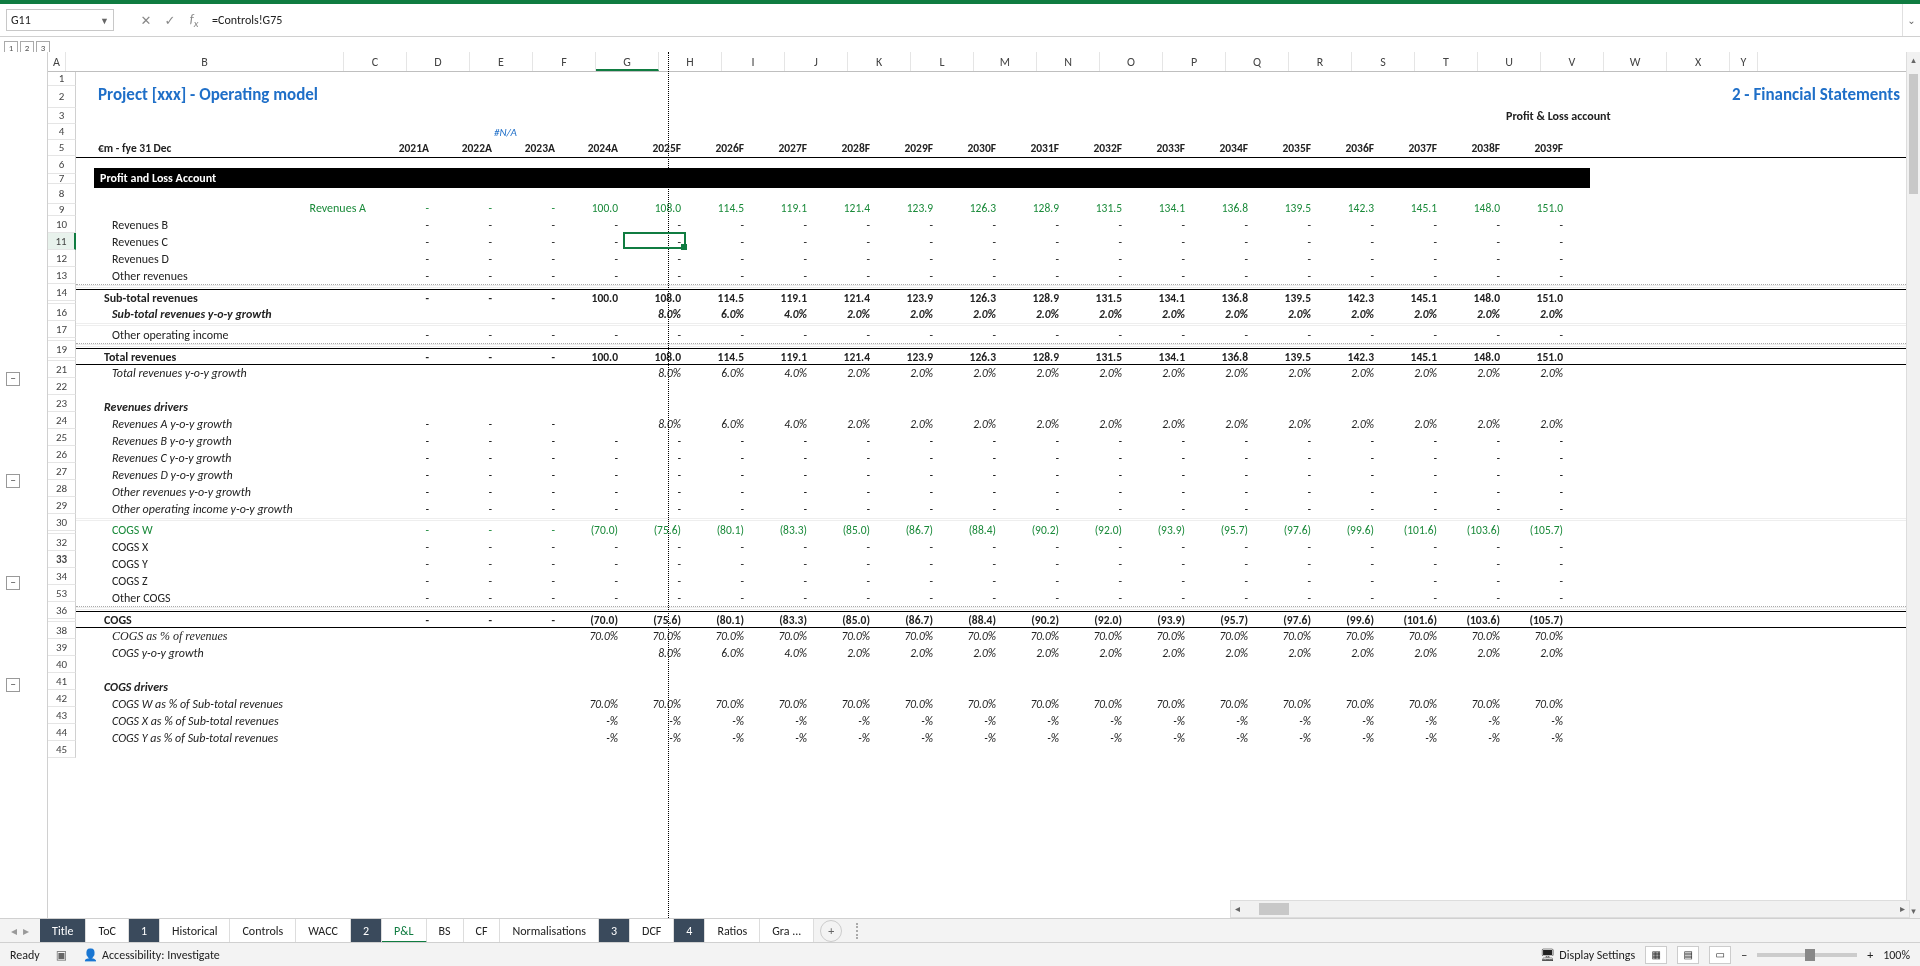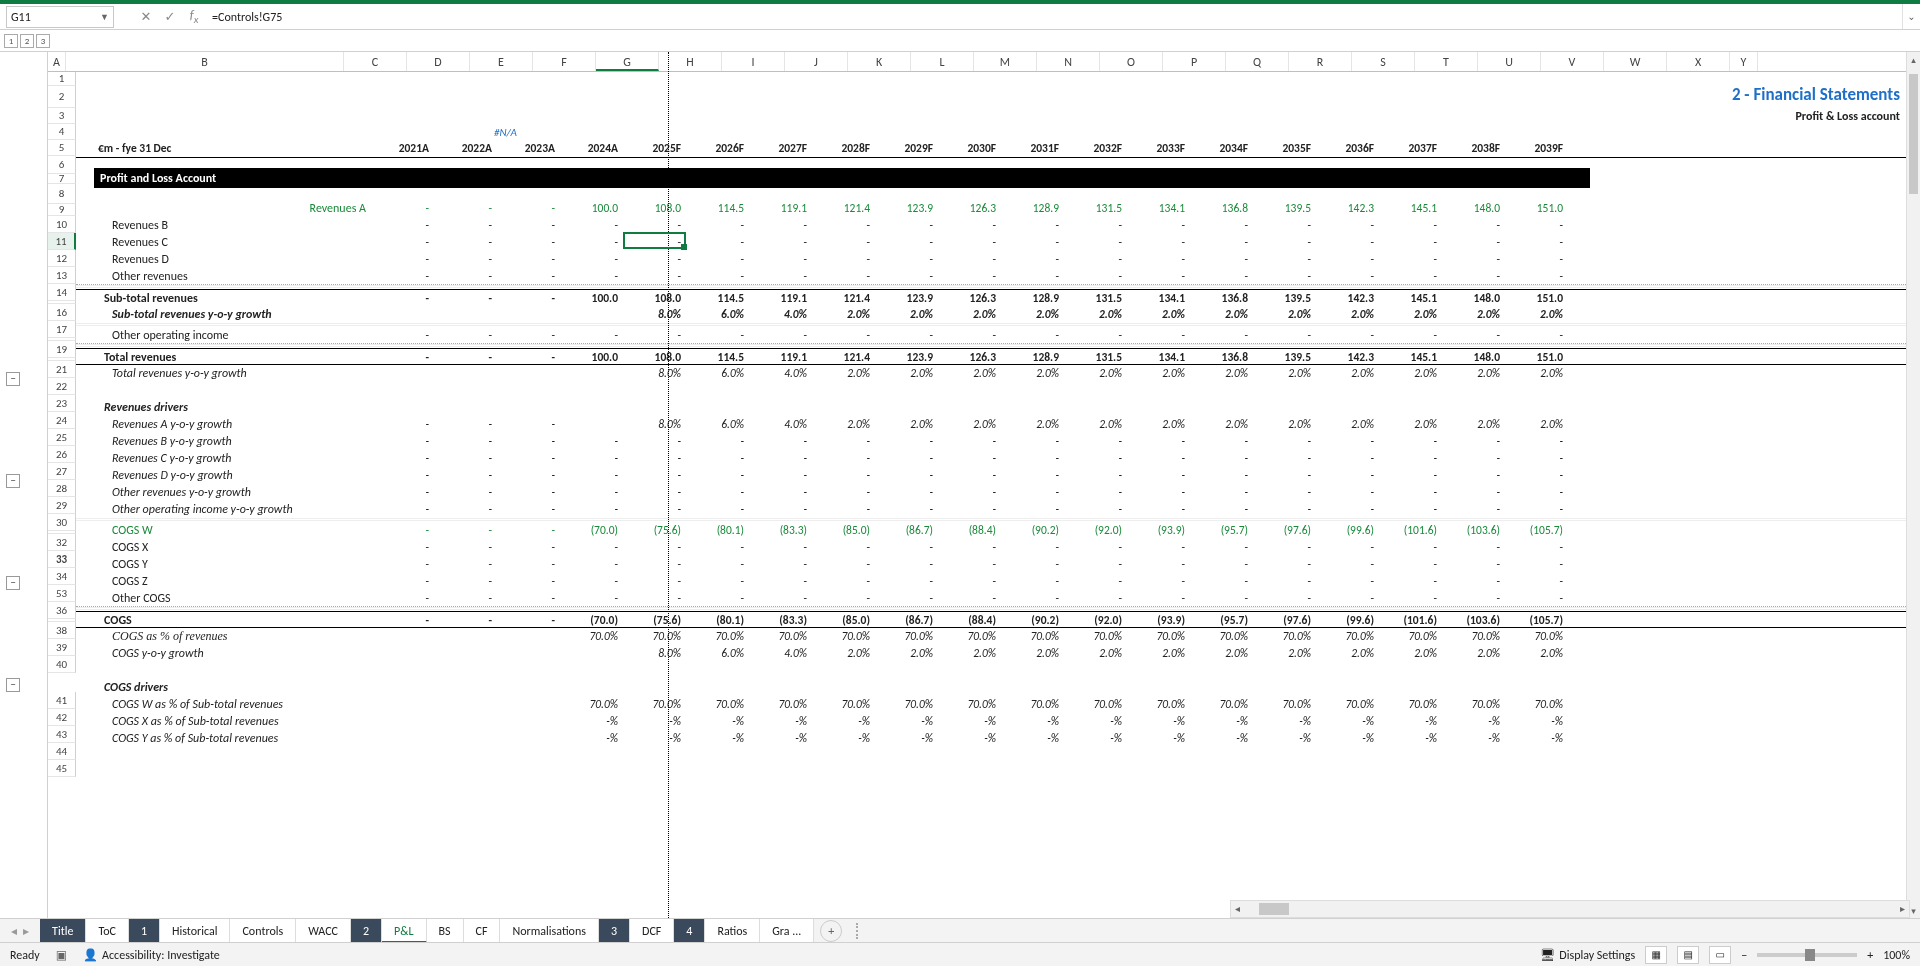--- a/index.html
+++ b/index.html
@@ -2,21 +2,21 @@
 <html><head>
 <meta charset="utf-8">
 <style>
 * { margin:0; padding:0; box-sizing:border-box; font-family:"Segoe UI",Calibri,Arial,sans-serif; }
 body { background:#fff; overflow:hidden; width:1920px; height:966px; position:relative; font-size:12px; color:#222; }
 
 
 .top-accent { height:4px; background:#107c41; }
 
 
-.fbar { display:flex; align-items:center; height:26px; border-bottom:1px solid #d0d0d0; background:#fff; }
+.fbar { display:flex; align-items:center; height:33px; border-bottom:1px solid #d0d0d0; background:#fff; }
 .name-box { width:108px; height:22px; margin-left:6px; border:1px solid #c8c8c8; display:flex; align-items:center; justify-content:space-between; padding:0 4px; font-size:12px; }
 .name-box .drop { font-size:9px; color:#666; }
 .fx-sep { width:20px; }
 .fx-icon { width:24px; text-align:center; color:#888; font-size:13px; }
 .fx-text { flex:1; padding-left:6px; font-size:12px; }
 .fbar-drop { width:18px; text-align:center; color:#666; border-left:1px solid #e0e0e0; height:100%; display:flex; align-items:center; justify-content:center; font-size:10px;}
 
 
 .outline-row { height:22px; border-bottom:1px solid #d0d0d0; display:flex; align-items:center; font-size:10px; color:#555; padding-left:4px;}
 .outline-row .btn { width:14px; height:14px; border:1px solid #aaa; margin-right:2px; display:flex; align-items:center; justify-content:center; font-size:9px;}
@@ -36,21 +36,21 @@
 
 .cells { position:absolute; top:20px; left:28px; right:14px; bottom:0; }
 .row { display:flex; height:17px; }
 .cell { font-size:11.5px; padding-right:6px; text-align:right; line-height:17px; white-space:nowrap; overflow:hidden;}
 .cell.left { text-align:left; padding-left:4px; }
 .label-col { width:296px; text-align:left; padding-left:10px; font-size:12px; }
 .yr { width:63px; }
 
 .title-blue { color:#1f6fc8; font-weight:bold; font-size:17px; }
 .title-right { color:#1f6fc8; font-weight:bold; font-size:17px; text-align:right; }
-.sub-right { text-align:right; font-weight:bold; font-size:12px; }
+.sub-right { text-align:left; font-weight:bold; font-size:12px; }
 .conf { text-align:right; font-style:italic; font-size:12px; }
 .na { color:#1f6fc8; font-style:italic; font-size:11px; }
 .hdr-black { background:#000; color:#fff; font-weight:bold; padding-left:6px; line-height:20px; height:20px;}
 .bold { font-weight:bold; }
 .ital { font-style:italic; }
 .indent1 { padding-left:18px; }
 .green { color:#1a8a3a; }
 
 
 .freeze-line { position:absolute; top:0; bottom:0; left:620px; border-right:1.5px dotted #000; pointer-events:none;}
@@ -177,32 +177,33 @@
         <div class="rh" style="height: 3px;"></div>
         <div class="rh" style="height: 17px; line-height: 17px;">32</div>
         <div class="rh" style="height: 17px; line-height: 17px; font-weight: bold;">33</div>
         <div class="rh" style="height: 17px; line-height: 17px;">34</div>
         <div class="rh" style="height: 17px; line-height: 17px;">53</div>
         <div class="rh" style="height: 17px; line-height: 17px;">36</div>
         <div class="rh" style="height: 3px;"></div>
         <div class="rh" style="height: 17px; line-height: 17px;">38</div>
         <div class="rh" style="height: 17px; line-height: 17px;">39</div>
         <div class="rh" style="height: 17px; line-height: 17px;">40</div>
-        <div class="rh" style="height: 17px; line-height: 17px; margin-top: 19px;">41</div>
+        <div class="rh" style="height: 17px; line-height: 17px;">41</div>
         <div class="rh" style="height: 17px; line-height: 17px;">42</div>
         <div class="rh" style="height: 17px; line-height: 17px;">43</div>
         <div class="rh" style="height: 17px; line-height: 17px;">44</div>
         <div class="rh" style="height: 17px; line-height: 17px;">45</div>
       </div>
     <div class="cells" id="cells">
         <div class="row" style="height: 14px;">
           <div class="cell" style="width: 18px;"></div>
         </div>
         <div class="row" style="height: 22px;">
           <div class="cell" style="width: 18px;"></div>
+          <div class="cell left title-blue" style="width: 700px;">Project [xxx] - Operating model</div>
           <div style="flex: 1 1 0%;"></div>
           <div class="cell title-right" style="width: 400px;">2 - Financial Statements</div>
         </div>
         <div class="row" style="height: 16px;">
           <div class="cell" style="width: 18px;"></div>
           <div style="flex: 1 1 0%;"></div>
           <div class="cell sub-right" style="width: 400px;">Profit &amp; Loss account</div>
         </div>
         <div class="row" style="height: 16px;">
           <div class="cell" style="width: 18px;"></div>

